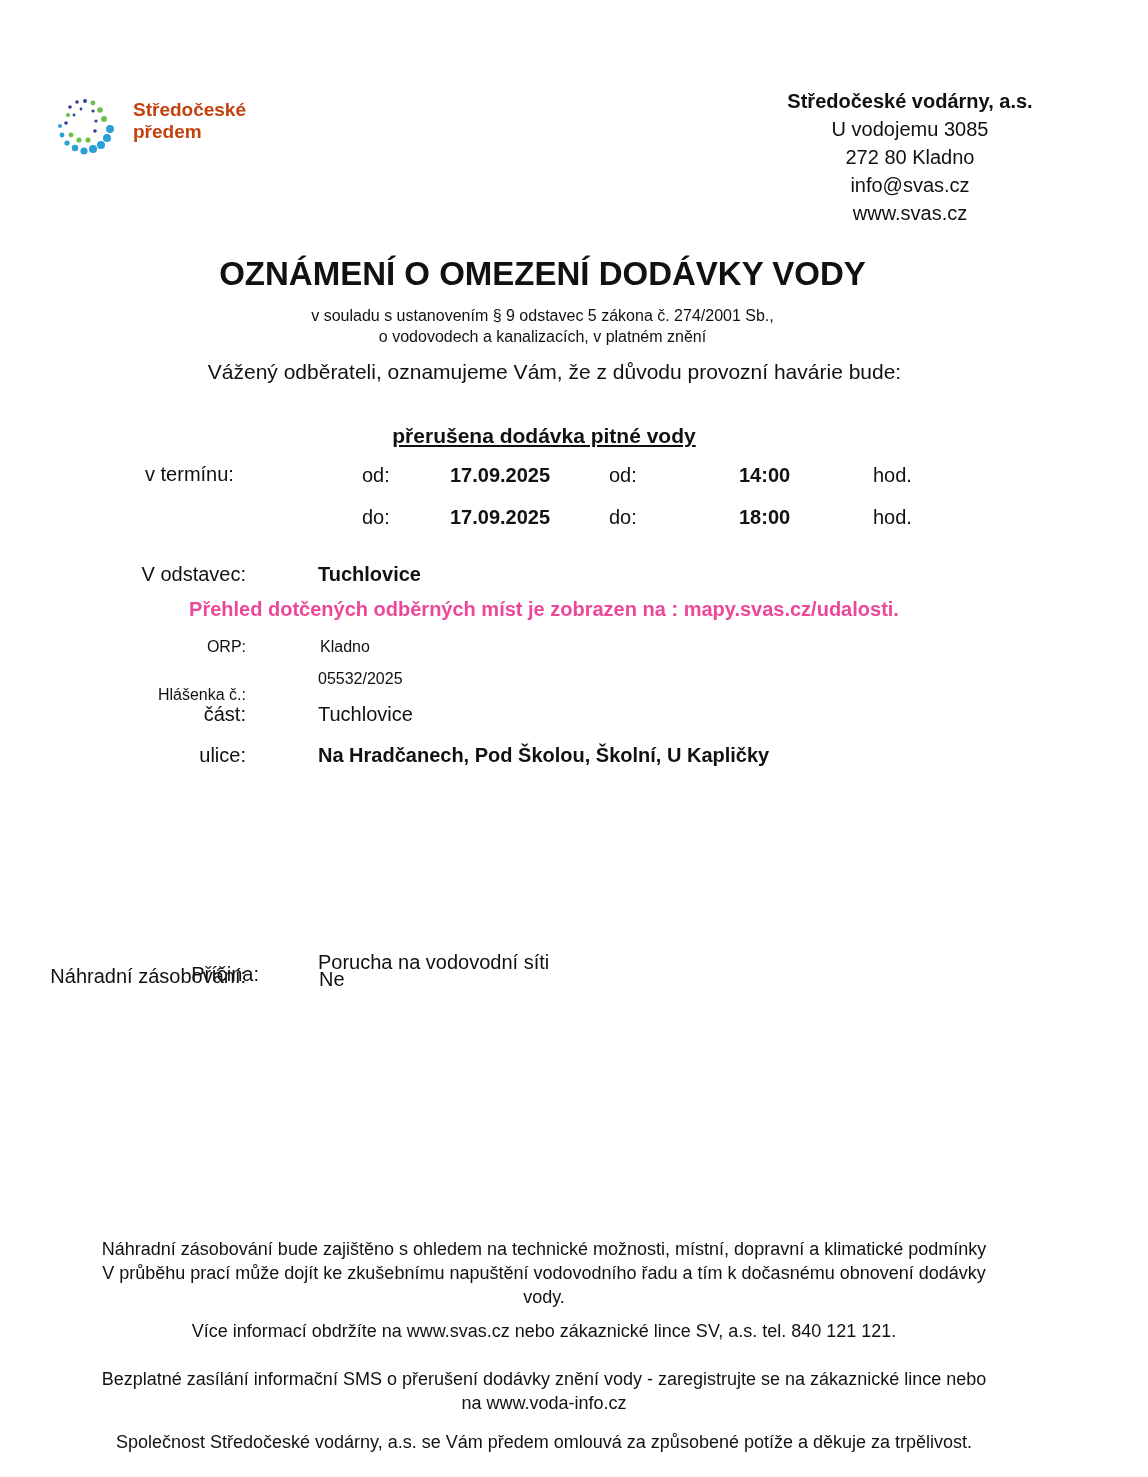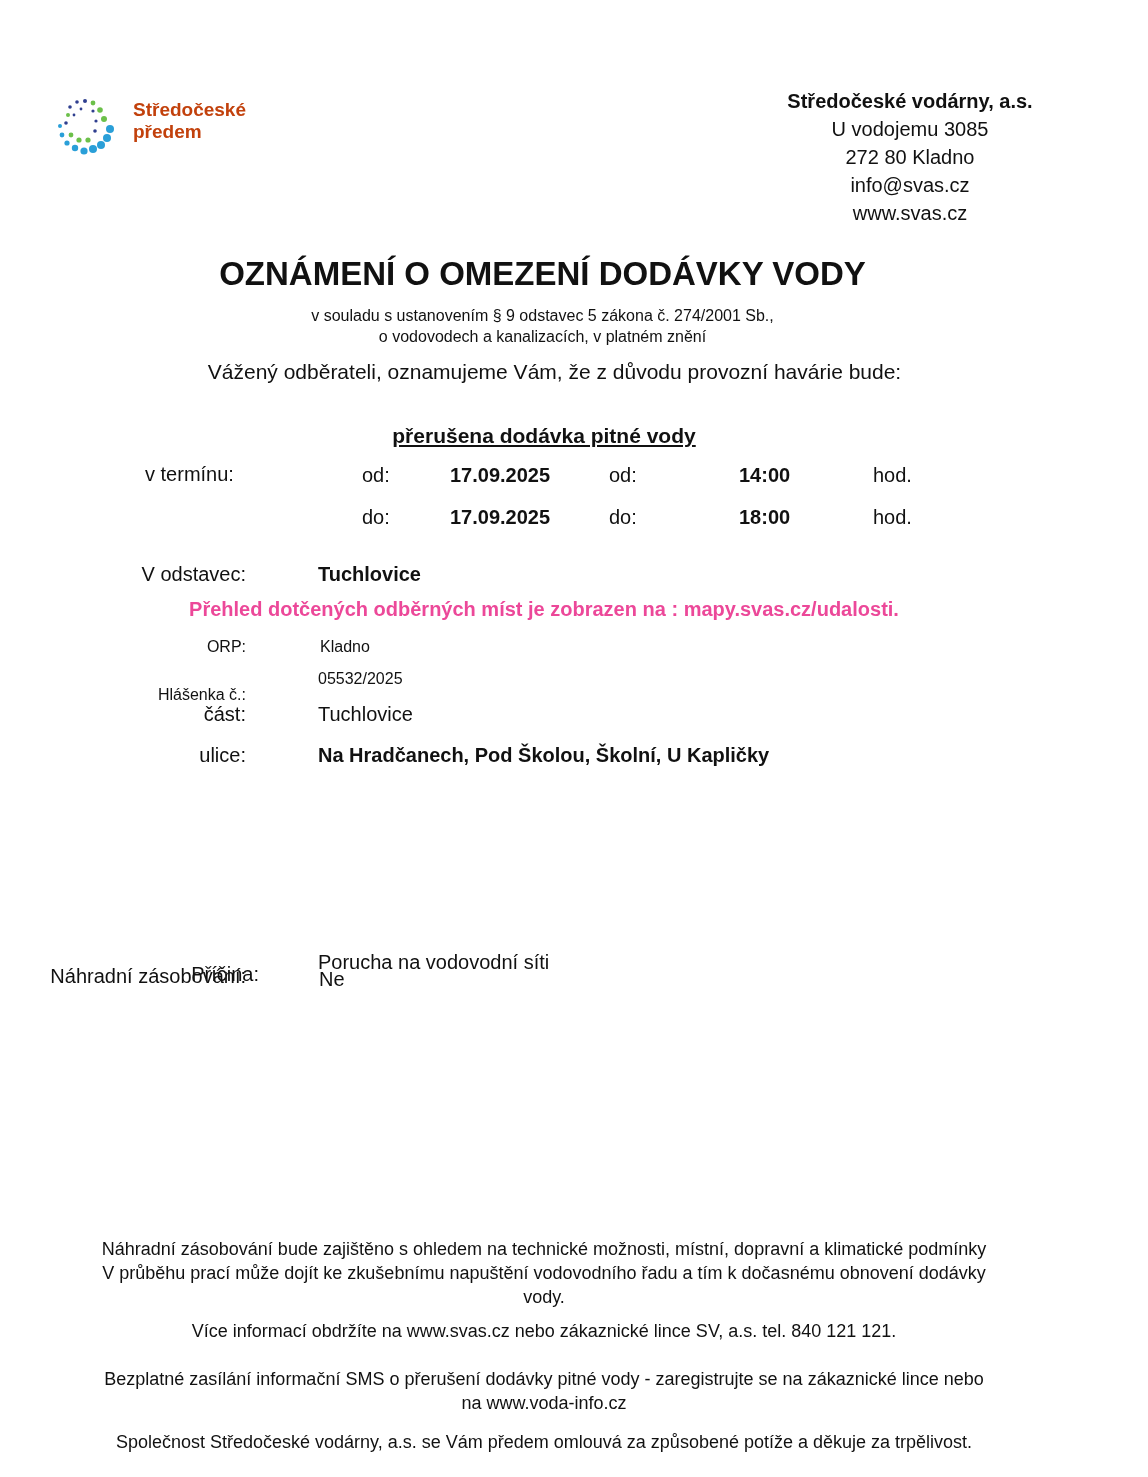--- a/index.html
+++ b/index.html
@@ -114,16 +114,16 @@
 <div class="abs row lbl-r" style="left:0; width:246px; top:965px;">Náhradní zásobování:</div>
 <div class="abs row" style="left:319px; top:968px;">Ne</div>
 
 <div class="abs footer" style="top:1237px;">
   <div>Náhradní zásobování bude zajištěno s ohledem na technické možnosti, místní, dopravní a klimatické podmínky</div>
   <div>V průběhu prací může dojít ke zkušebnímu napuštění vodovodního řadu a tím k dočasnému obnovení dodávky</div>
   <div>vody.</div>
 </div>
 <div class="abs footer" style="top:1319px;">Více informací obdržíte na www.svas.cz nebo zákaznické lince SV, a.s. tel. 840 121 121.</div>
 <div class="abs footer" style="top:1367px;">
-  <div>Bezplatné zasílání informační SMS o přerušení dodávky pitné vody - zaregistrujte se na zákaznické lince nebo</div>
+  <div>Bezplatné zasílání informační SMS o přerušení dodávky znění vody - zaregistrujte se na zákaznické lince nebo</div>
   <div>na www.voda-info.cz</div>
 </div>
 <div class="abs footer" style="top:1430px;">Společnost Středočeské vodárny, a.s. se Vám předem omlouvá za způsobené potíže a děkuje za trpělivost.</div>
 
 </body></html>

